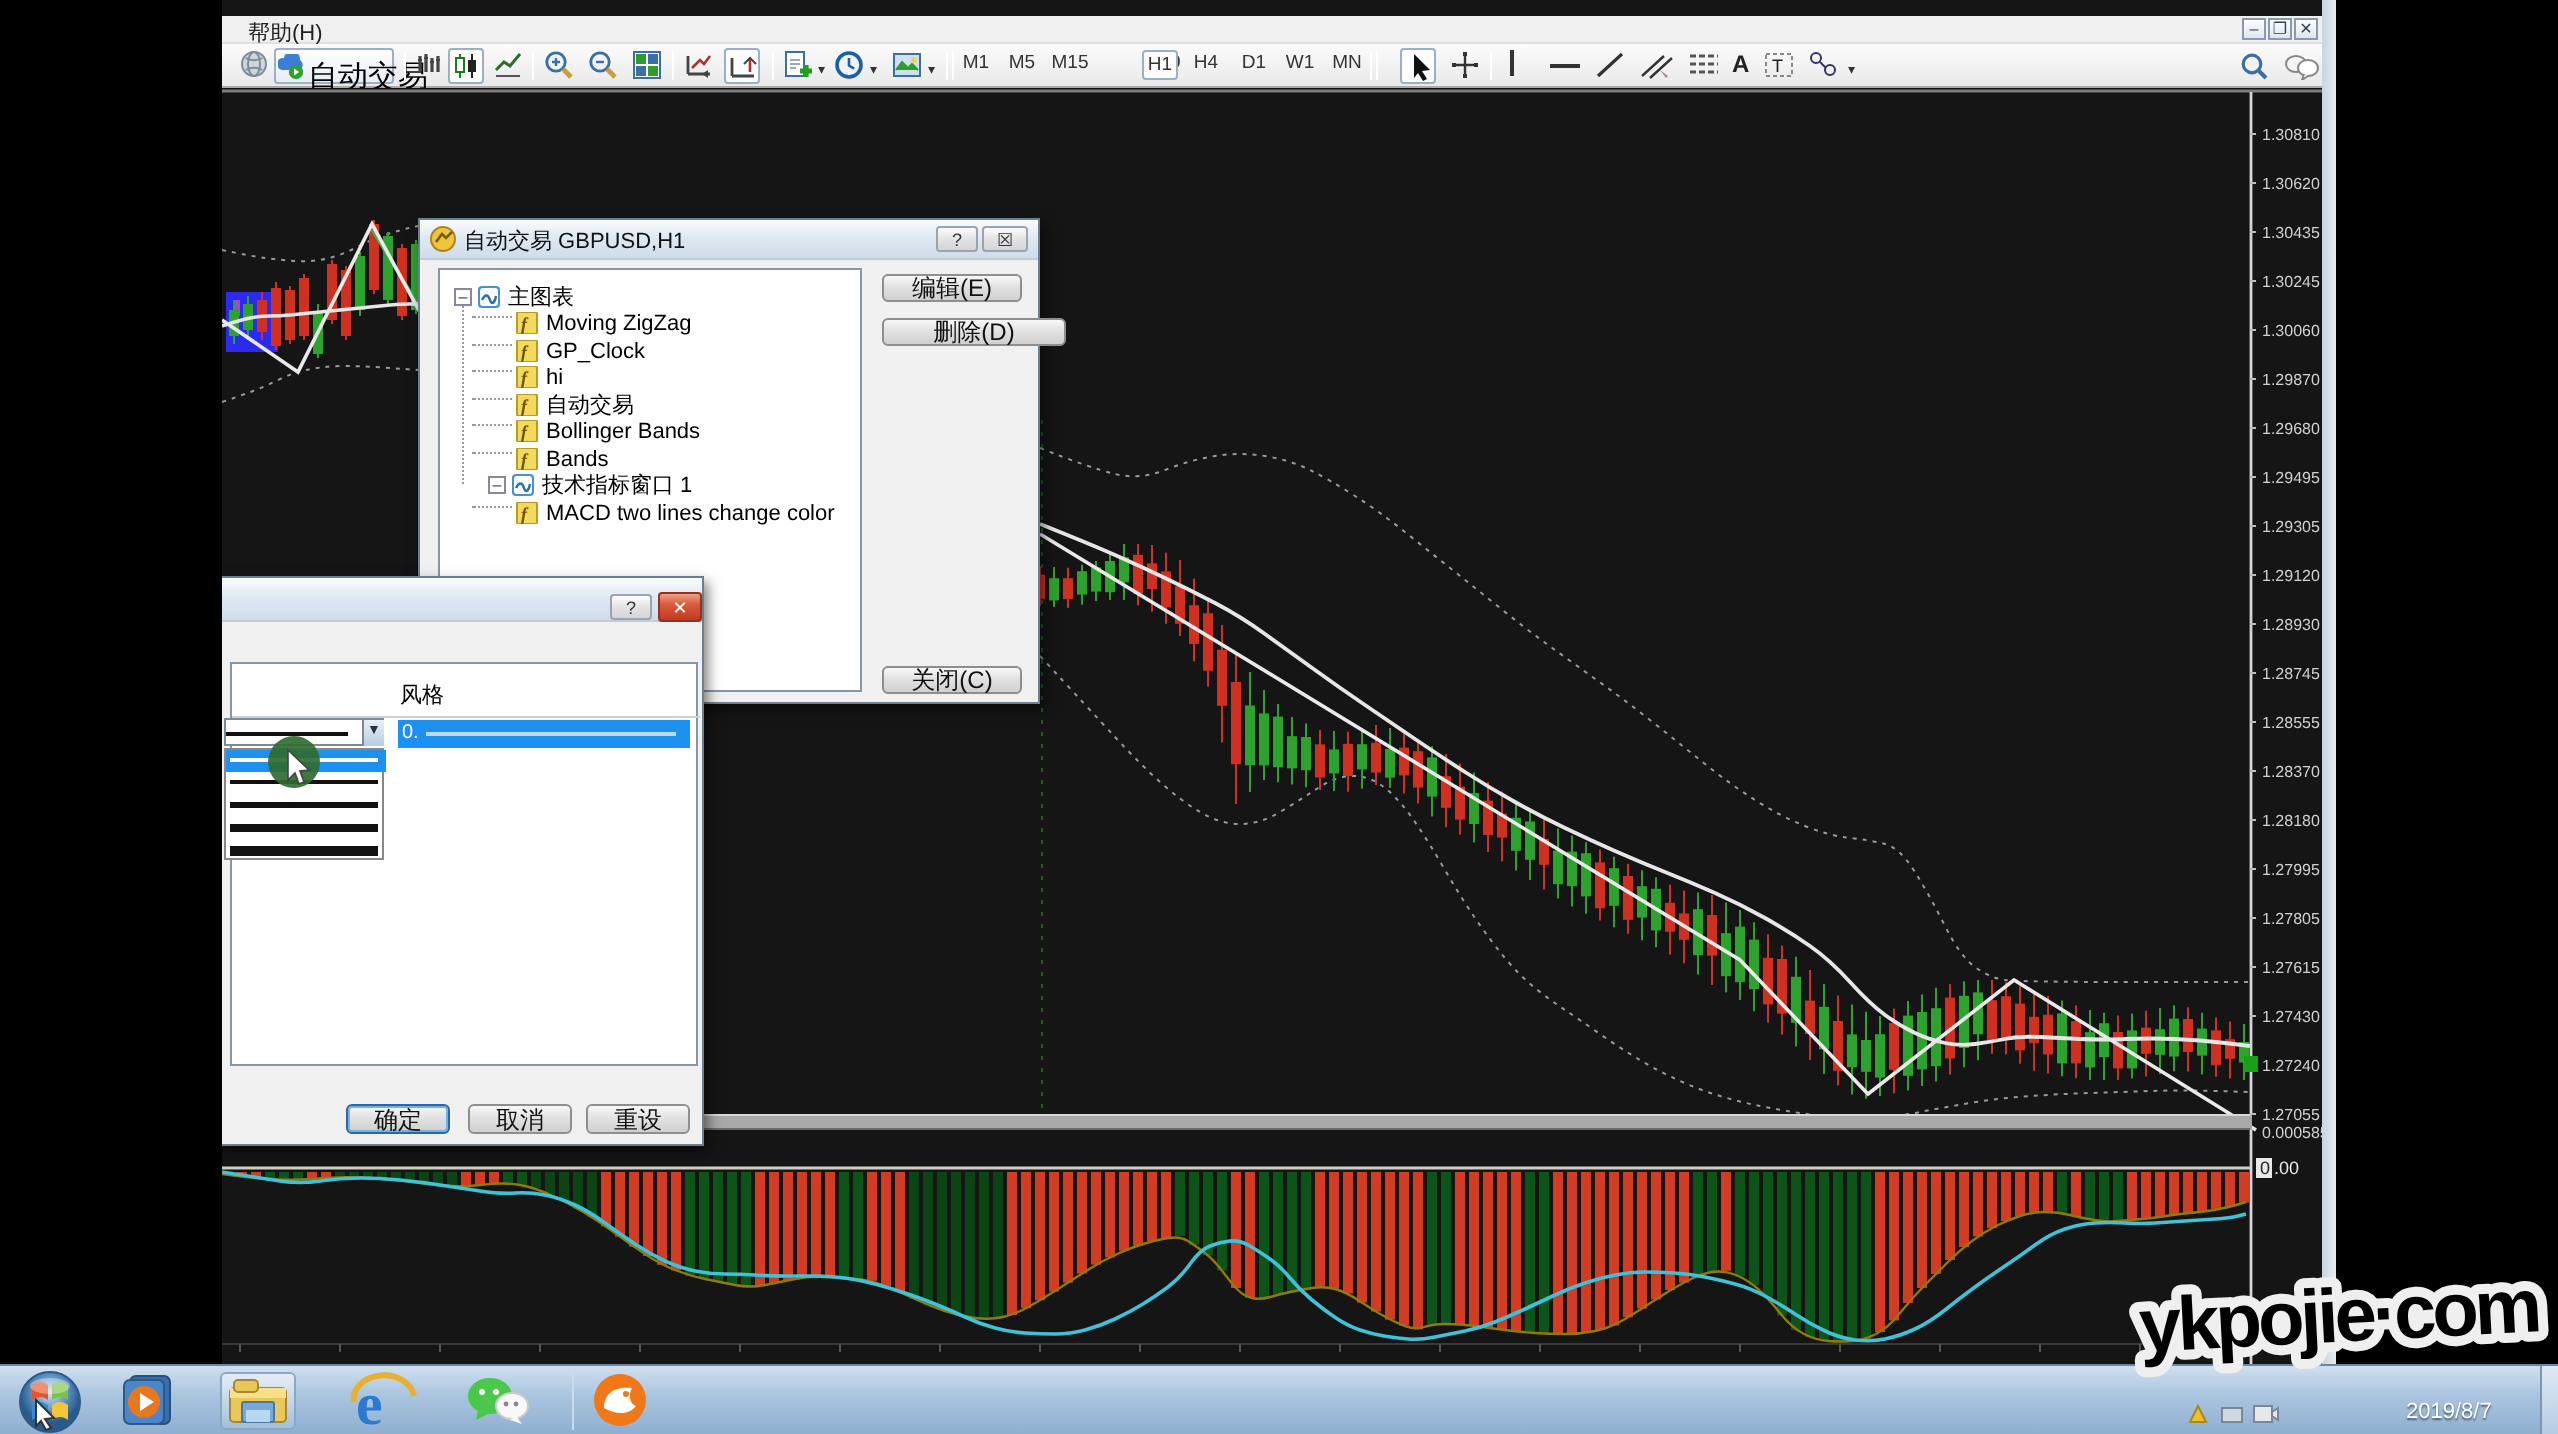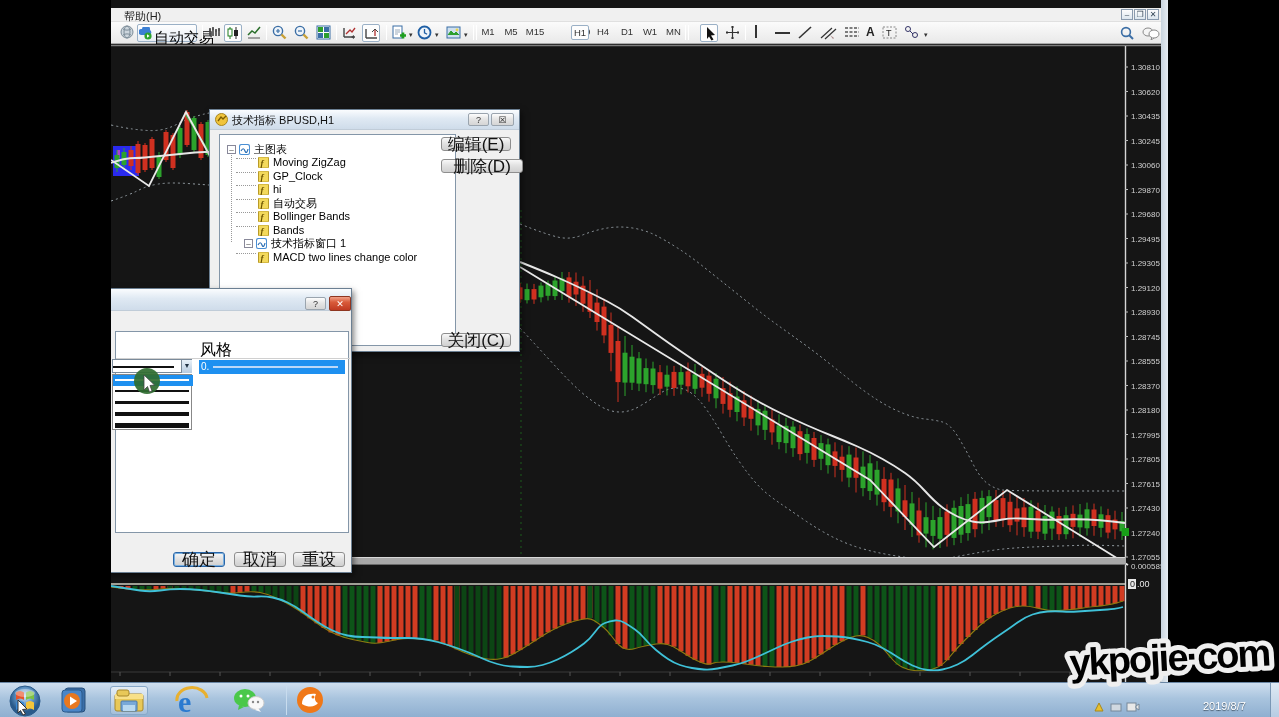--- a/index.html
+++ b/index.html
@@ -5,21 +5,21 @@
 .abs{position:absolute}
 .win{left:111px;top:0;width:1057px;height:682px;background:#151515}
 .tbar{left:0;top:0;width:100%;height:8px;background:linear-gradient(#e8f0f8,#c9d9ea);overflow:hidden}
 .menubar{left:0;top:8px;width:100%;height:14px;background:#f0f0f0;border-bottom:1px solid #e0e0e0;font-size:11px;color:#222}
 .toolbar{left:0;top:22px;width:100%;height:22px;background:linear-gradient(#fbfbfb,#e9e9e9);border-bottom:1px solid #a9a9a9}
 .tsep{position:absolute;top:3px;width:1px;height:15px;background:#c0c0c0;border-right:1px solid #fff}
 .tfbtn{position:absolute;top:4px;font-size:9.5px;color:#333;text-align:center}
 .mdi{position:absolute;top:1px;width:12px;height:11px;border:1px solid #8a9aae;background:linear-gradient(#fdfdfd,#dde6ef);font-size:8px;line-height:9px;text-align:center;color:#345}
 .dlg{background:#f0f0f0;border:1px solid #6b7f92;box-shadow:2px 3px 6px rgba(0,0,0,.5)}
 .dtitle{position:absolute;left:0;top:0;width:100%;background:linear-gradient(#fafcfe,#dfe9f3 45%,#cfdcea);border-bottom:1px solid #c0ccd8;color:#111}
-.btn{position:absolute;background:linear-gradient(#f8f8f8,#e2e2e2 45%,#d0d0d0);border:1px solid #8e8e8e;border-radius:3px;font-size:17px;color:#111;text-align:center}
+.btn{position:absolute;background:linear-gradient(#f8f8f8,#e2e2e2 45%,#d0d0d0);border:1px solid #8e8e8e;border-radius:3px;font-size:12px;color:#111;text-align:center}
 .smbtn{position:absolute;background:linear-gradient(#fdfdfd,#e5e5e5 45%,#d5d5d5);border:1px solid #9aa4ae;border-radius:2px;color:#333;text-align:center}
 .tree{font-size:11px;color:#000;white-space:nowrap}
 .ticon{display:inline-block;width:11px;height:11px;vertical-align:-2px;margin-right:4px}
 .taskbar{left:0;top:682px;width:1279px;height:35px;background:linear-gradient(#cfdfef,#a9c4de 45%,#8fafd0);border-top:1px solid #6a87a5}
 .tkicon{position:absolute;top:3px;width:38px;height:29px;border-radius:3px}
 </style></head><body>
 <div class="abs win">
   <div class="abs menubar">
       <span style="position:absolute;left:13px;top:1px">帮助(H)</span>
     <span class="mdi" style="left:1010px">–</span>
@@ -607,25 +607,25 @@
       <text x="1019" y="543" font-family="Liberation Sans, sans-serif" font-size="9" fill="#222">0</text>
       <text x="1026" y="543" font-family="Liberation Sans, sans-serif" font-size="9" fill="#e8e8e8">.00</text>
     </svg>
 </div>
 <div class="abs dlg" style="left:209px;top:109px;width:311px;height:243px">
 <div class="dtitle" style="height:20px">
       <svg width="13" height="13" style="position:absolute;left:5px;top:3px">
         <circle cx="6.5" cy="6.5" r="6" fill="#f0c43c" stroke="#a8861e"></circle>
         <path d="M3 8l3-4 2 2 3-3" stroke="#7a5c00" fill="none" stroke-width="1.3"></path>
       </svg>
-<span style="position:absolute;left:22px;top:3px;font-size:11px">技术指标 BPUSD,H1</span>
+<span style="position:absolute;left:22px;top:3px;font-size:11px">自动交易 GBPUSD,H1</span>
 <span class="smbtn" style="left:258px;top:3px;width:21px;height:13px;font-size:9px;line-height:12px">?</span>
 <span class="smbtn" style="left:281px;top:3px;width:23px;height:13px;font-size:9px;line-height:12px">☒</span>
     </div>
-<div style="position:absolute;left:9px;top:24px;width:237px;height:212px;background:#fff;border:1px solid #8496a8;overflow:hidden">
+<div style="position:absolute;left:9px;top:24px;width:212px;height:212px;background:#fff;border:1px solid #8496a8;overflow:hidden">
 <div style="position:absolute;left:11px;top:14px;width:1px;height:93px;border-left:1px dotted #999"></div>
 <div style="position:absolute;left:7px;top:3.5px"><span style="display:inline-block;width:9px;height:9px;border:1px solid #889;background:#fff;font-size:8px;line-height:7px;text-align:center;color:#333;margin-right:3px;vertical-align:1px">–</span><svg class="ticon" width="11" height="11">
           <rect width="11" height="11" rx="2" fill="#4a8fd4"></rect>
           <rect x="1" y="1" width="9" height="9" rx="1.5" fill="#fff"></rect>
           <path d="M2 7c1.5-3 3-3 4 0s2.5 1 3-2" stroke="#2a6eb4" fill="none" stroke-width="1.2"></path>
         </svg><span class="tree">主图表</span></div>
       <div style="position:absolute;left:38px;top:17.0px"><span style="position:absolute;left:-22px;top:6px;width:20px;border-top:1px dotted #999"></span><svg class="ticon" width="11" height="11">
           <rect width="10" height="11" x="0.5" rx="1" fill="#f3d95c" stroke="#b99b28"></rect>
           <text x="2.5" y="9" font-size="9" font-style="italic" font-weight="bold" fill="#6a5200" font-family="Liberation Serif">f</text>
         </svg><span class="tree">Moving ZigZag</span></div>
@@ -653,29 +653,29 @@
           <rect width="11" height="11" rx="2" fill="#4a8fd4"></rect>
           <rect x="1" y="1" width="9" height="9" rx="1.5" fill="#fff"></rect>
           <path d="M2 7c1.5-3 3-3 4 0s2.5 1 3-2" stroke="#2a6eb4" fill="none" stroke-width="1.2"></path>
         </svg><span class="tree">技术指标窗口 1</span></div>
       <div style="position:absolute;left:38px;top:111.5px"><span style="position:absolute;left:-22px;top:6px;width:20px;border-top:1px dotted #999"></span><svg class="ticon" width="11" height="11">
           <rect width="10" height="11" x="0.5" rx="1" fill="#f3d95c" stroke="#b99b28"></rect>
           <text x="2.5" y="9" font-size="9" font-style="italic" font-weight="bold" fill="#6a5200" font-family="Liberation Serif">f</text>
         </svg><span class="tree">MACD two lines change color</span></div>
 </div>
 <div class="btn" style="left:231px;top:27px;width:70px;height:14px;line-height:13px">编辑(E)</div>
-<div class="btn" style="left:231px;top:49px;width:82px;height:14px;line-height:13px">删除(D)</div>
+<div class="btn" style="left:231px;top:49px;width:92px;height:14px;line-height:13px">删除(D)</div>
 <div class="btn" style="left:231px;top:223px;width:70px;height:14px;line-height:13px">关闭(C)</div>
 </div>
 <div class="abs dlg" style="left:105px;top:288px;width:247px;height:285px">
 <div class="dtitle" style="height:22px"></div>
 <span class="smbtn" style="left:199px;top:8px;width:21px;height:13px;font-size:9px;line-height:12px;z-index:3">?</span>
 <span class="abs" style="left:223px;top:7px;width:22px;height:15px;background:linear-gradient(#f0a088,#d95b3a 40%,#c03a22);border:1px solid #8e3520;border-radius:2px;color:#fff;font-size:9px;text-align:center;line-height:14px;z-index:3">✕</span>
 <div class="abs" style="left:9px;top:42px;width:234px;height:202px;background:#fff;border:1px solid #8496a8">
-  <span style="position:absolute;left:84px;top:8px;font-size:16px;color:#000">风格</span>
+  <span style="position:absolute;left:84px;top:8px;font-size:11px;color:#000">风格</span>
   <div style="position:absolute;left:0;top:26px;width:234px;height:1px;background:#d0d0d0"></div>
   <div style="position:absolute;left:83px;top:28px;width:146px;height:14px;background:#1e90f0">
     <span style="position:absolute;left:2px;top:1px;font-size:10px;color:#fff">0.</span>
     <div style="position:absolute;left:14px;top:6px;width:125px;height:2px;background:#bcd8f8"></div>
   </div>
 </div>
 <div class="abs" style="left:0px;top:328px"></div>
 <div class="abs" style="left:6px;top:70px;width:80px;height:14px;background:#fff;border:1px solid #7a8a9a">
   <div style="position:absolute;left:0px;top:6px;width:61px;height:1.5px;background:#111"></div>
   <span class="abs" style="left:68px;top:0px;width:11px;height:13px;background:linear-gradient(#e8f0f8,#b8cce0);border-left:1px solid #7a8a9a;color:#234;font-size:7px;text-align:center;line-height:12px">▼</span>

